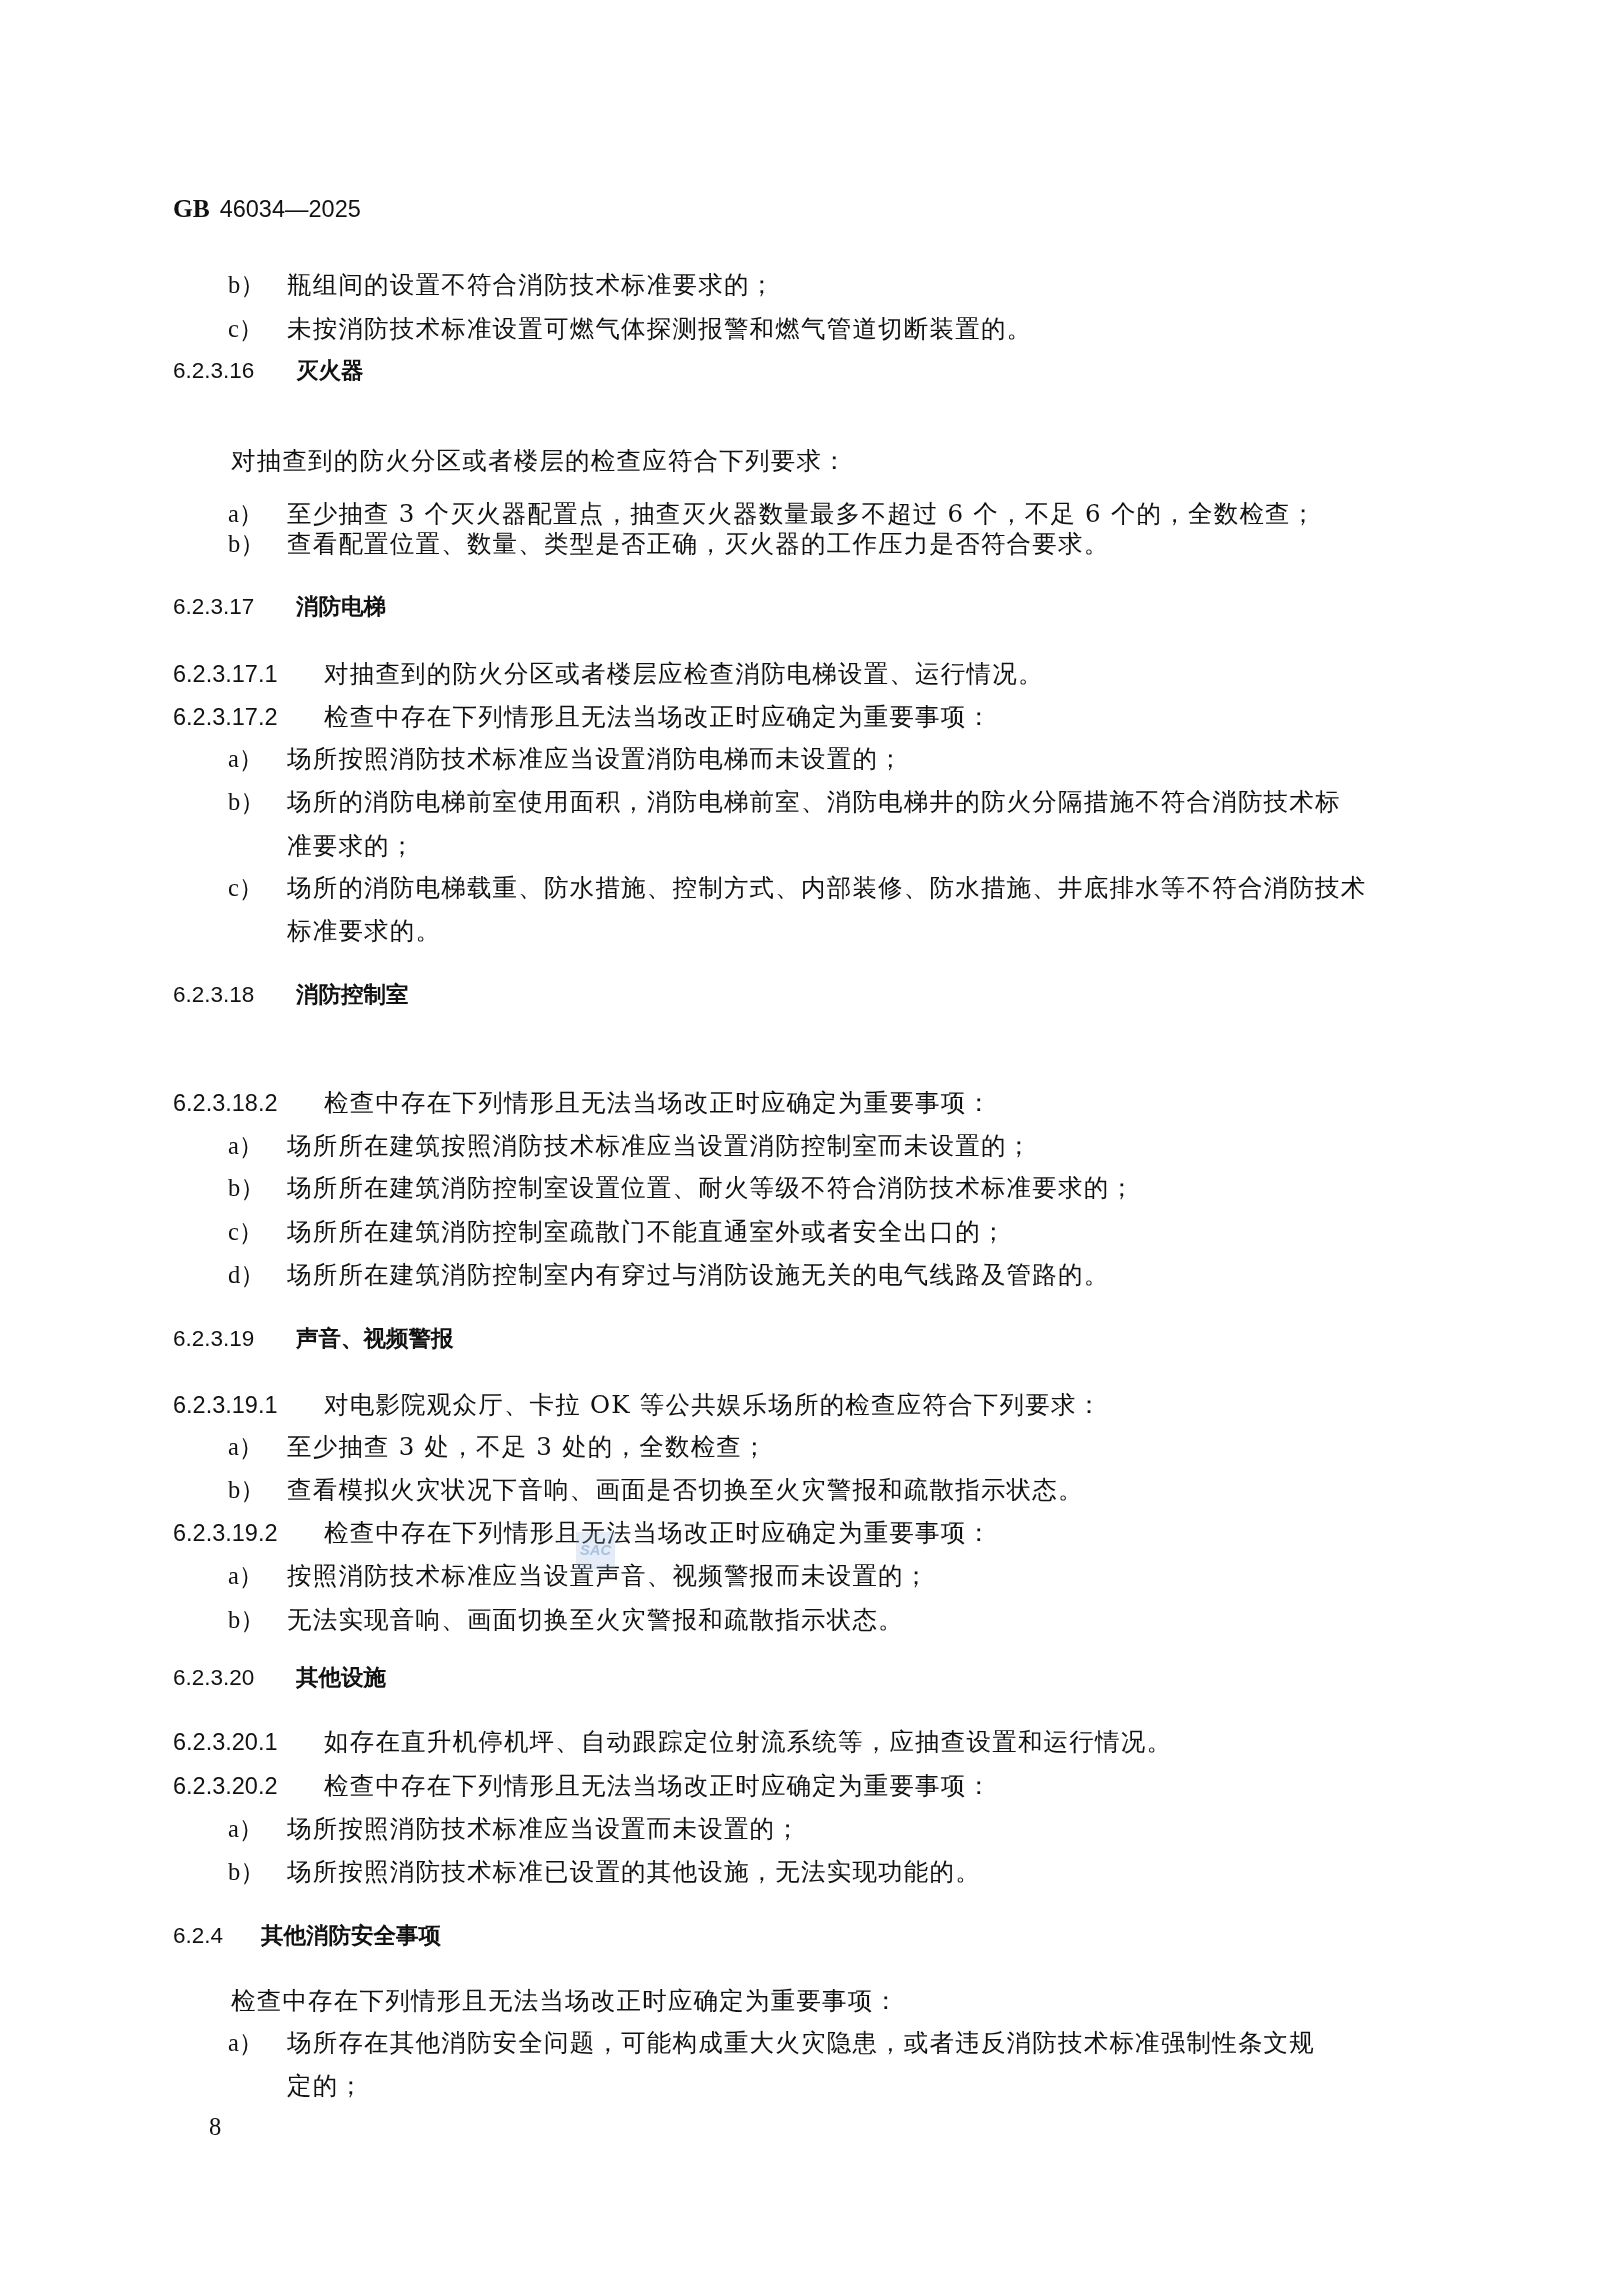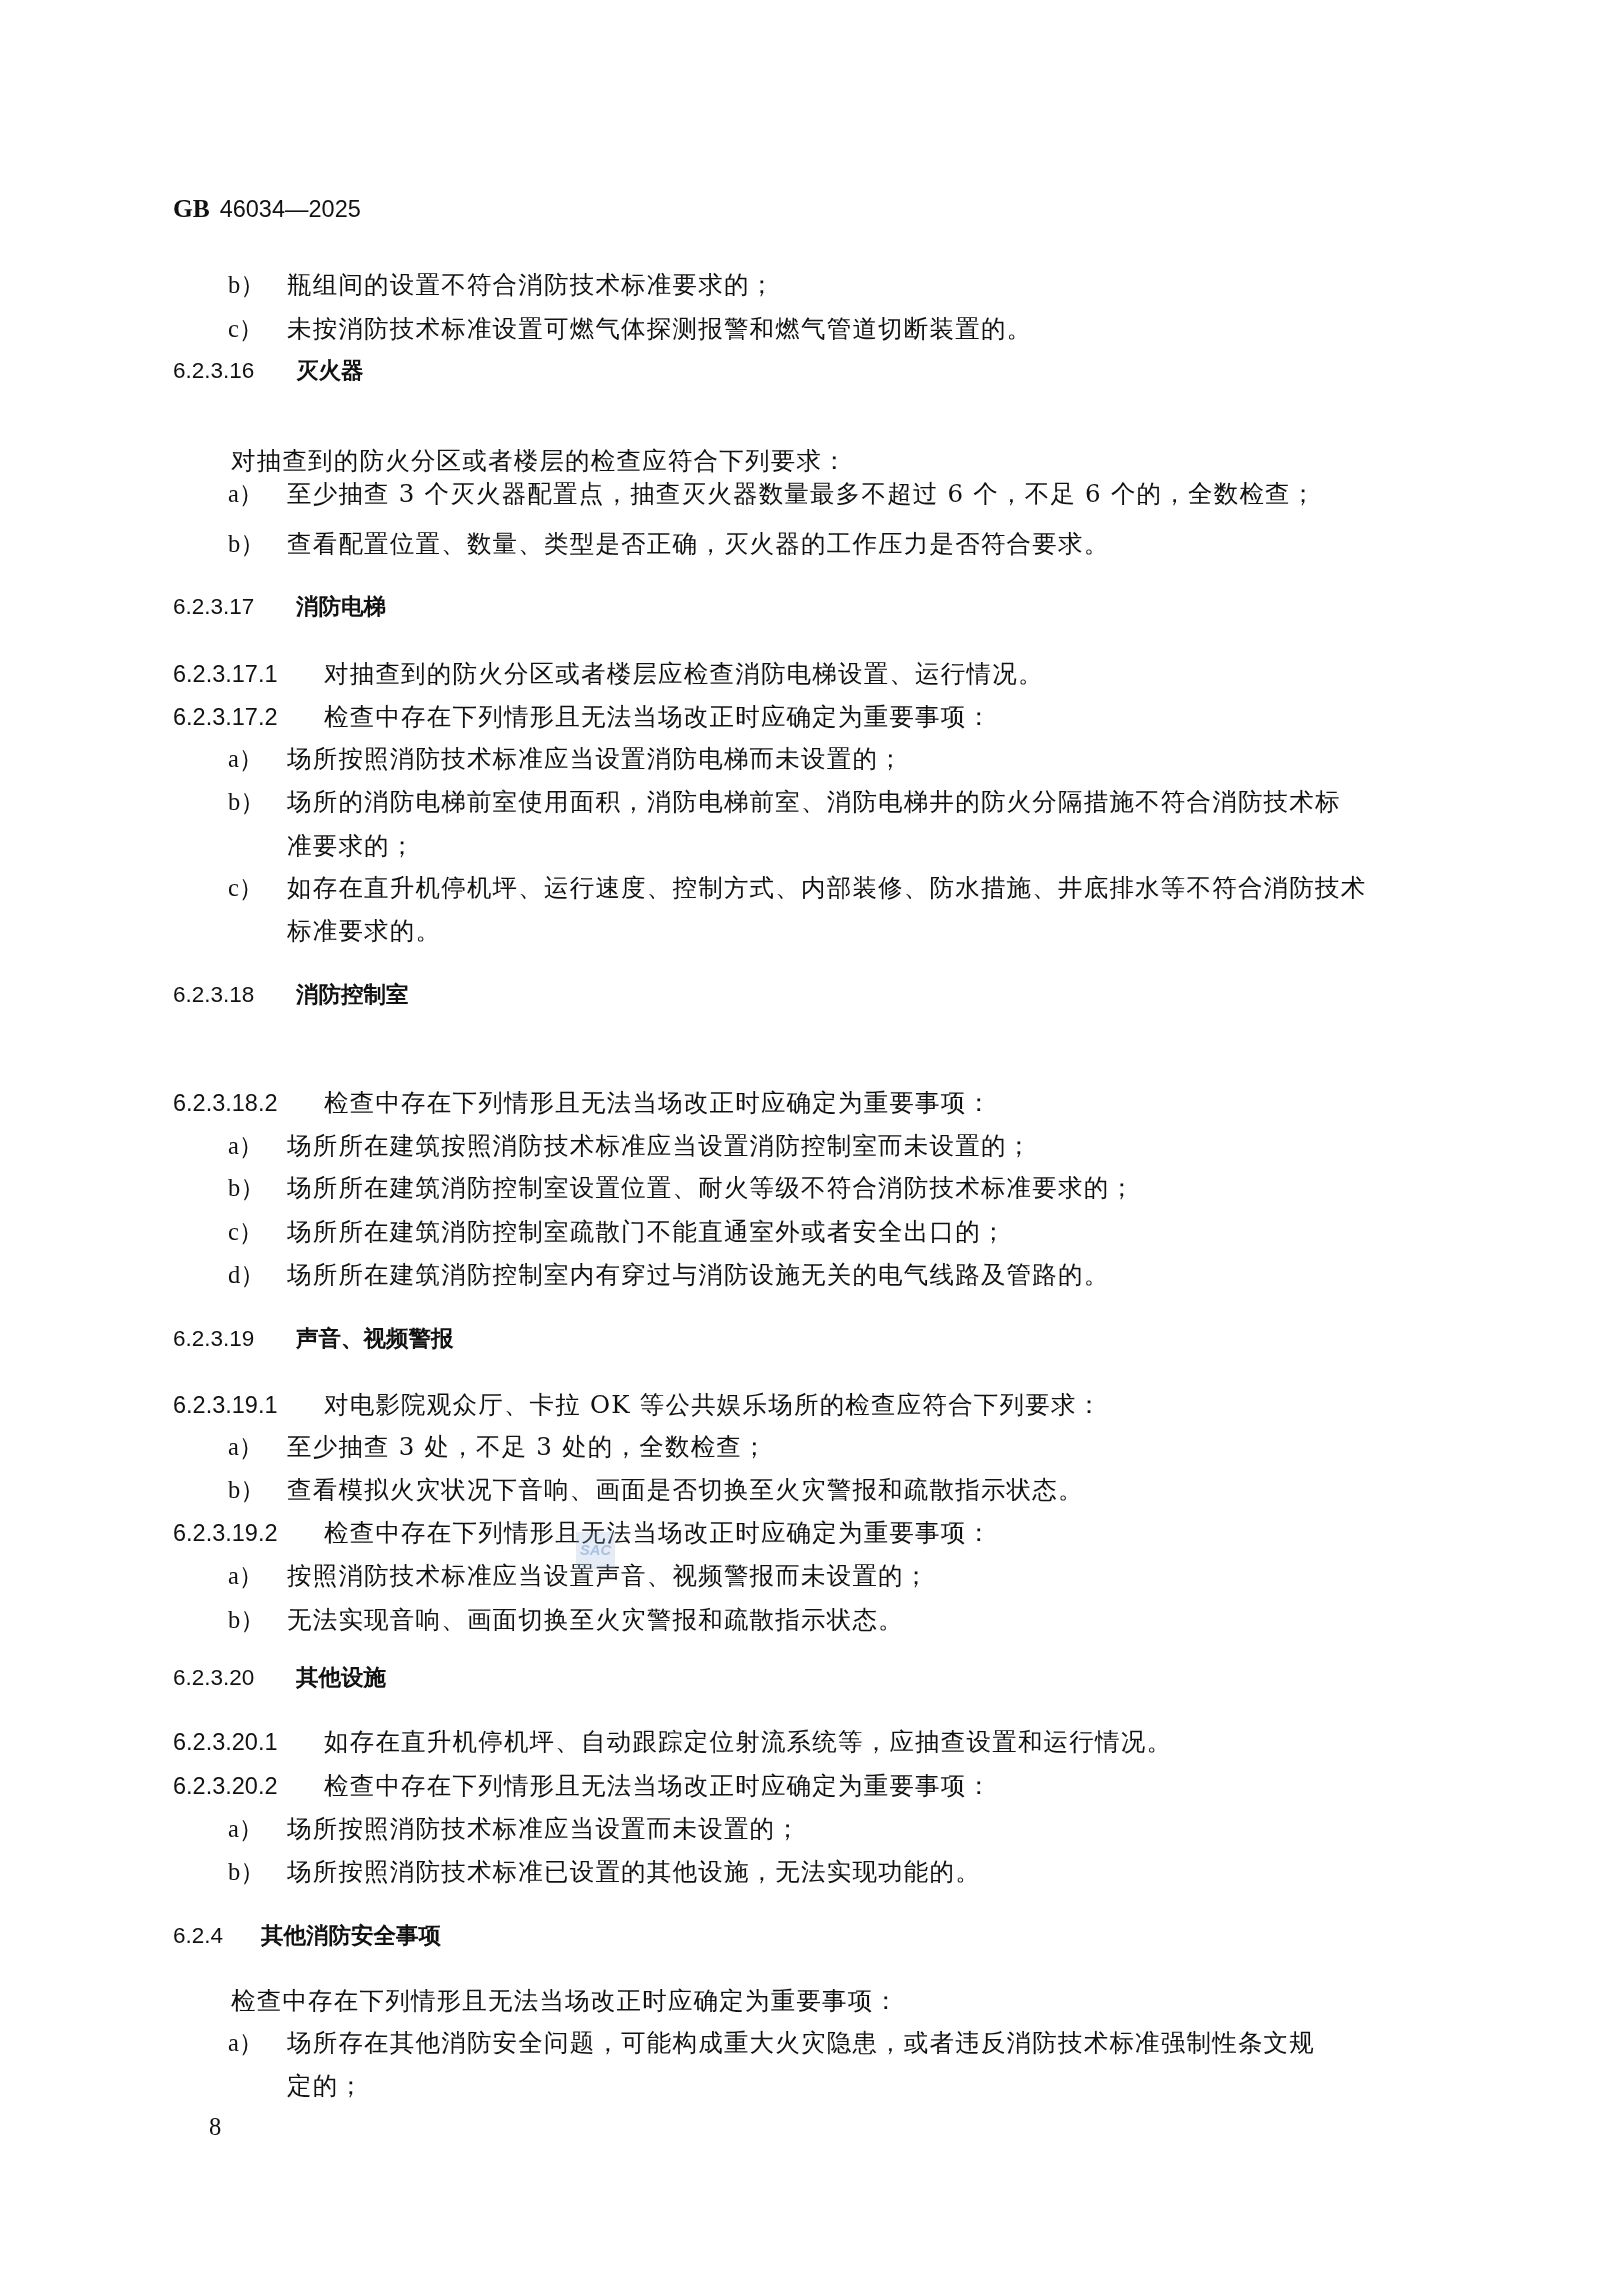--- a/index.html
+++ b/index.html
@@ -40,21 +40,21 @@
   <div class="line item" style="top:314px">
     <span class="lbl">c）</span><span class="txt">未按消防技术标准设置可燃气体探测报警和燃气管道切断装置的。</span>
   </div>
 
   <div class="line heading" style="top:356px">
     <span class="hnum" style="width:123px">6.2.3.16</span><span>灭火器</span>
   </div>
   <div class="line para" style="top:446px">
     <span class="txt">对抽查到的防火分区或者楼层的检查应符合下列要求：</span>
   </div>
-  <div class="line item" style="top:479px">
+  <div class="line item" style="top:499px">
     <span class="lbl">a）</span><span class="txt">至少抽查 3 个灭火器配置点，抽查灭火器数量最多不超过 6 个，不足 6 个的，全数检查；</span>
   </div>
   <div class="line item" style="top:529px">
     <span class="lbl">b）</span><span class="txt">查看配置位置、数量、类型是否正确，灭火器的工作压力是否符合要求。</span>
   </div>
 
   <div class="line heading" style="top:592px">
     <span class="hnum" style="width:123px">6.2.3.17</span><span>消防电梯</span>
   </div>
   <div class="line clause" style="top:659px">
@@ -66,21 +66,21 @@
   <div class="line item" style="top:744px">
     <span class="lbl">a）</span><span class="txt">场所按照消防技术标准应当设置消防电梯而未设置的；</span>
   </div>
   <div class="line item" style="top:787px">
     <span class="lbl">b）</span><span class="txt">场所的消防电梯前室使用面积，消防电梯前室、消防电梯井的防火分隔措施不符合消防技术标</span>
   </div>
   <div class="line cont" style="top:831px">
     <span class="txt">准要求的；</span>
   </div>
   <div class="line item" style="top:873px">
-    <span class="lbl">c）</span><span class="txt">如存在直升机停机坪、运行速度、控制方式、内部装修、防水措施、井底排水等不符合消防技术</span>
+    <span class="lbl">c）</span><span class="txt">场所的消防电梯载重、防水措施、控制方式、内部装修、防水措施、井底排水等不符合消防技术</span>
   </div>
   <div class="line cont" style="top:916px">
     <span class="txt">标准要求的。</span>
   </div>
 
   <div class="line heading" style="top:980px">
     <span class="hnum" style="width:123px">6.2.3.18</span><span>消防控制室</span>
   </div>
   <div class="line clause" style="top:1088px">
     <span class="cnum" style="width:151px">6.2.3.18.2</span><span class="txt">检查中存在下列情形且无法当场改正时应确定为重要事项：</span>

